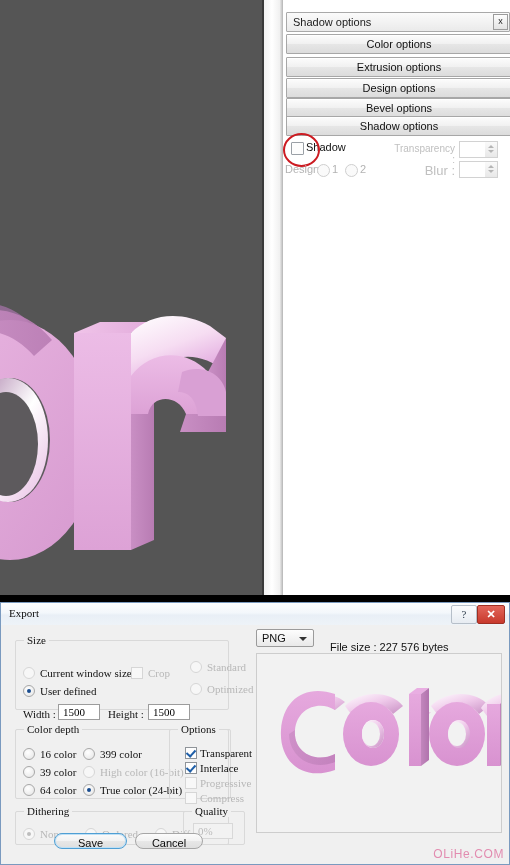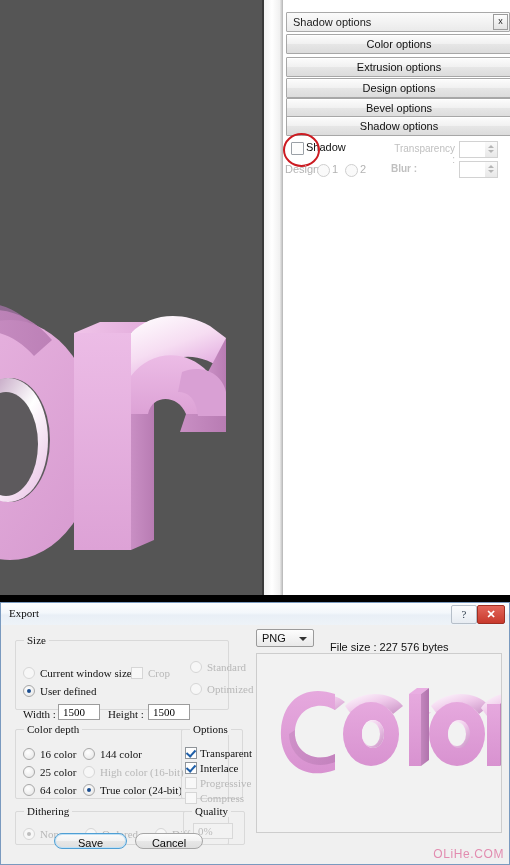--- a/index.html
+++ b/index.html
@@ -44,21 +44,21 @@
      background:#fdfdfd;border:1px solid #9aa0a6;border-radius:1px;}
   #shadow-lbl{position:absolute;left:306px;top:141px;font-size:11px;color:#111;}
   #red-ellipse{position:absolute;left:283px;top:133px;width:33px;height:30px;
      border:2px solid #cc1b22;border-radius:50%;}
 
   #style-lbl{position:absolute;left:285px;top:163px;font-size:11px;color:#b3b3b3;}
   .radio-off{position:absolute;width:11px;height:11px;border:1px solid #cfcfcf;border-radius:50%;background:#fafafa;}
   .rlab{position:absolute;font-size:11px;color:#b3b3b3;}
 
   #transp-lbl{position:absolute;left:391px;top:143px;font-size:10px;color:#c0c0c0;text-align:right;width:64px;}
-  #blur-lbl{position:absolute;left:391px;top:163px;font-size:10px;color:#c0c0c0;width:64px;font-weight:bold;}
+  #blur-lbl{position:absolute;left:391px;top:163px;font-size:13px;color:#c0c0c0;text-align:right;width:64px;}
   .spin{position:absolute;width:26px;height:15px;background:#fff;border:1px solid #d2d2d2;}
   .spin-btn{position:absolute;width:12px;height:15px;background:linear-gradient(to bottom,#fafafa,#e8e8e8);
      border:1px solid #d2d2d2;border-left:none;}
   .spin-btn i{position:absolute;left:3px;width:0;height:0;border-left:3px solid transparent;border-right:3px solid transparent;}
   .spin-btn i.up{top:3px;border-bottom:3px solid #b5b5b5;}
   .spin-btn i.dn{top:8px;border-top:3px solid #b5b5b5;}
 
   
   #black-strip{position:absolute;left:0;top:595px;width:510px;height:7px;background:#000;}
 
@@ -260,23 +260,23 @@
       <div class="tfield" style="left:57px;top:79px;width:42px">1500</div>
       <div class="lab" style="left:107px;top:83px">Height :</div>
       <div class="tfield" style="left:147px;top:79px;width:42px">1500</div>
 
       <div class="group" style="left:14px;top:104px;width:212px;height:68px">
         <span class="gtitle">Color depth</span>
       </div>
       <div class="rb" style="left:22px;top:123px"></div>
       <div class="lab" style="left:39px;top:123px">16 color</div>
       <div class="rb" style="left:82px;top:123px"></div>
-      <div class="lab" style="left:99px;top:123px">144 color</div>
+      <div class="lab" style="left:99px;top:123px">399 color</div>
       <div class="rb" style="left:22px;top:141px"></div>
-      <div class="lab" style="left:39px;top:141px">25 color</div>
+      <div class="lab" style="left:39px;top:141px">39 color</div>
       <div class="rb dis" style="left:82px;top:141px"></div>
       <div class="lab dis" style="left:99px;top:141px">High color (16-bit)</div>
       <div class="rb" style="left:22px;top:159px"></div>
       <div class="lab" style="left:39px;top:159px">64 color</div>
       <div class="rb on" style="left:82px;top:159px"></div>
       <div class="lab" style="left:99px;top:159px">True color (24-bit)</div>
 
       <div class="group" style="left:14px;top:186px;width:212px;height:32px">
         <span class="gtitle">Dithering</span>
       </div>
@@ -285,21 +285,21 @@
       <div class="rb dis" style="left:84px;top:203px"></div>
       <div class="lab dis" style="left:101px;top:203px">Ordered</div>
       <div class="rb dis" style="left:154px;top:203px"></div>
       <div class="lab dis" style="left:171px;top:203px">Diffused</div>
 
       <div class="rb dis" style="left:189px;top:36px"></div>
       <div class="lab dis" style="left:206px;top:36px">Standard</div>
       <div class="rb dis" style="left:189px;top:58px"></div>
       <div class="lab dis" style="left:206px;top:58px">Optimized</div>
 
-      <div class="group" style="left:180px;top:104px;width:60px;height:68px">
+      <div class="group" style="left:168px;top:104px;width:60px;height:68px">
         <span class="gtitle">Options</span>
       </div>
       <div class="cb on" style="left:184px;top:122px"></div>
       <div class="lab" style="left:199px;top:122px">Transparent</div>
       <div class="cb on" style="left:184px;top:137px"></div>
       <div class="lab" style="left:199px;top:137px">Interlace</div>
       <div class="cb dis" style="left:184px;top:152px"></div>
       <div class="lab dis" style="left:199px;top:152px">Progressive</div>
       <div class="cb dis" style="left:184px;top:167px"></div>
       <div class="lab dis" style="left:199px;top:167px">Compress</div>

